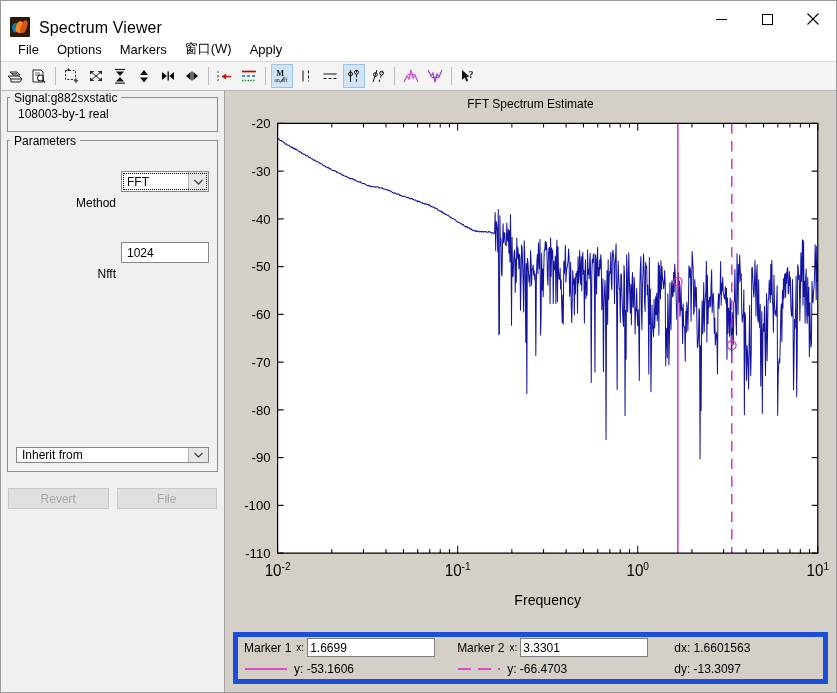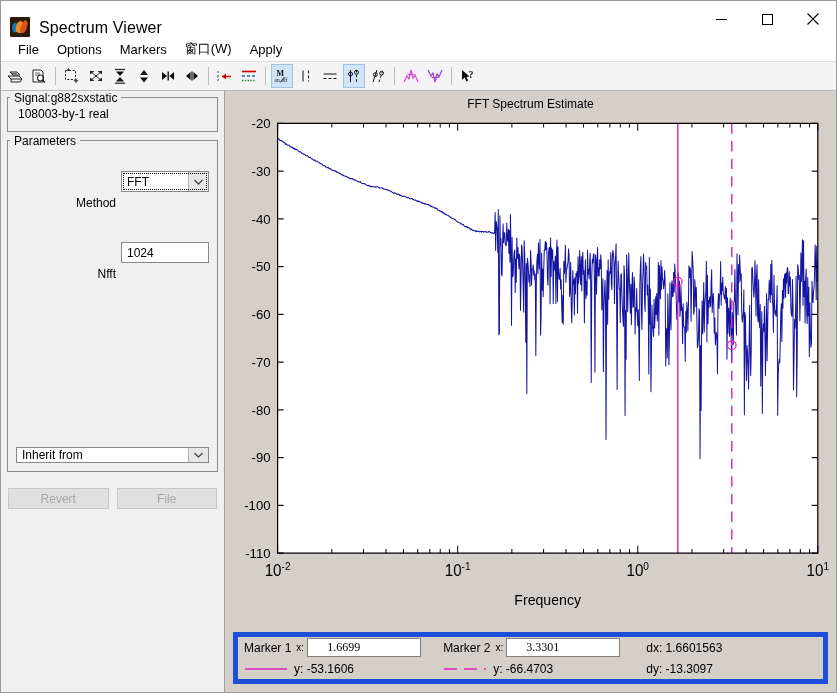--- a/index.html
+++ b/index.html
@@ -214,26 +214,25 @@
     display: flex; align-items: center;
     padding: 0 6px; box-sizing: border-box;
     position: relative;
   }
   .mk-col { display: flex; flex-direction: column; justify-content: center; height: 100%; }
   .mk-row1 { display: flex; align-items: center; height: 24px; }
   .mk-row2 { display: flex; align-items: center; height: 22px; }
   .mk-label { font-size: 12px; margin-right: 5px; }
   .mk-x { font-size: 10px; margin-right: 3px; }
   .mk-input {
-    width: 114px; height: 19px;
+    width: 128px; height: 19px;
     background: #fff; border: 1px solid #7f7f7f;
-    font-size: 12px; padding-left: 19px;
+    font-size: 12px; padding-left: 2px;
     display: flex; align-items: center;
     box-sizing: border-box;
-    font-family: Liberation Serif, serif;
   }
   .mk-swatch { width: 44px; height: 12px; margin-right: 6px; display: flex; align-items: center; }
   .mk-y { font-size: 12px; }
   .mk-d { font-size: 12px; }
   .mk-g2 { margin-left: 22px; }
   .mk-g3 { margin-left: 26px; }
 </style>
 </head>
 <body>
 

